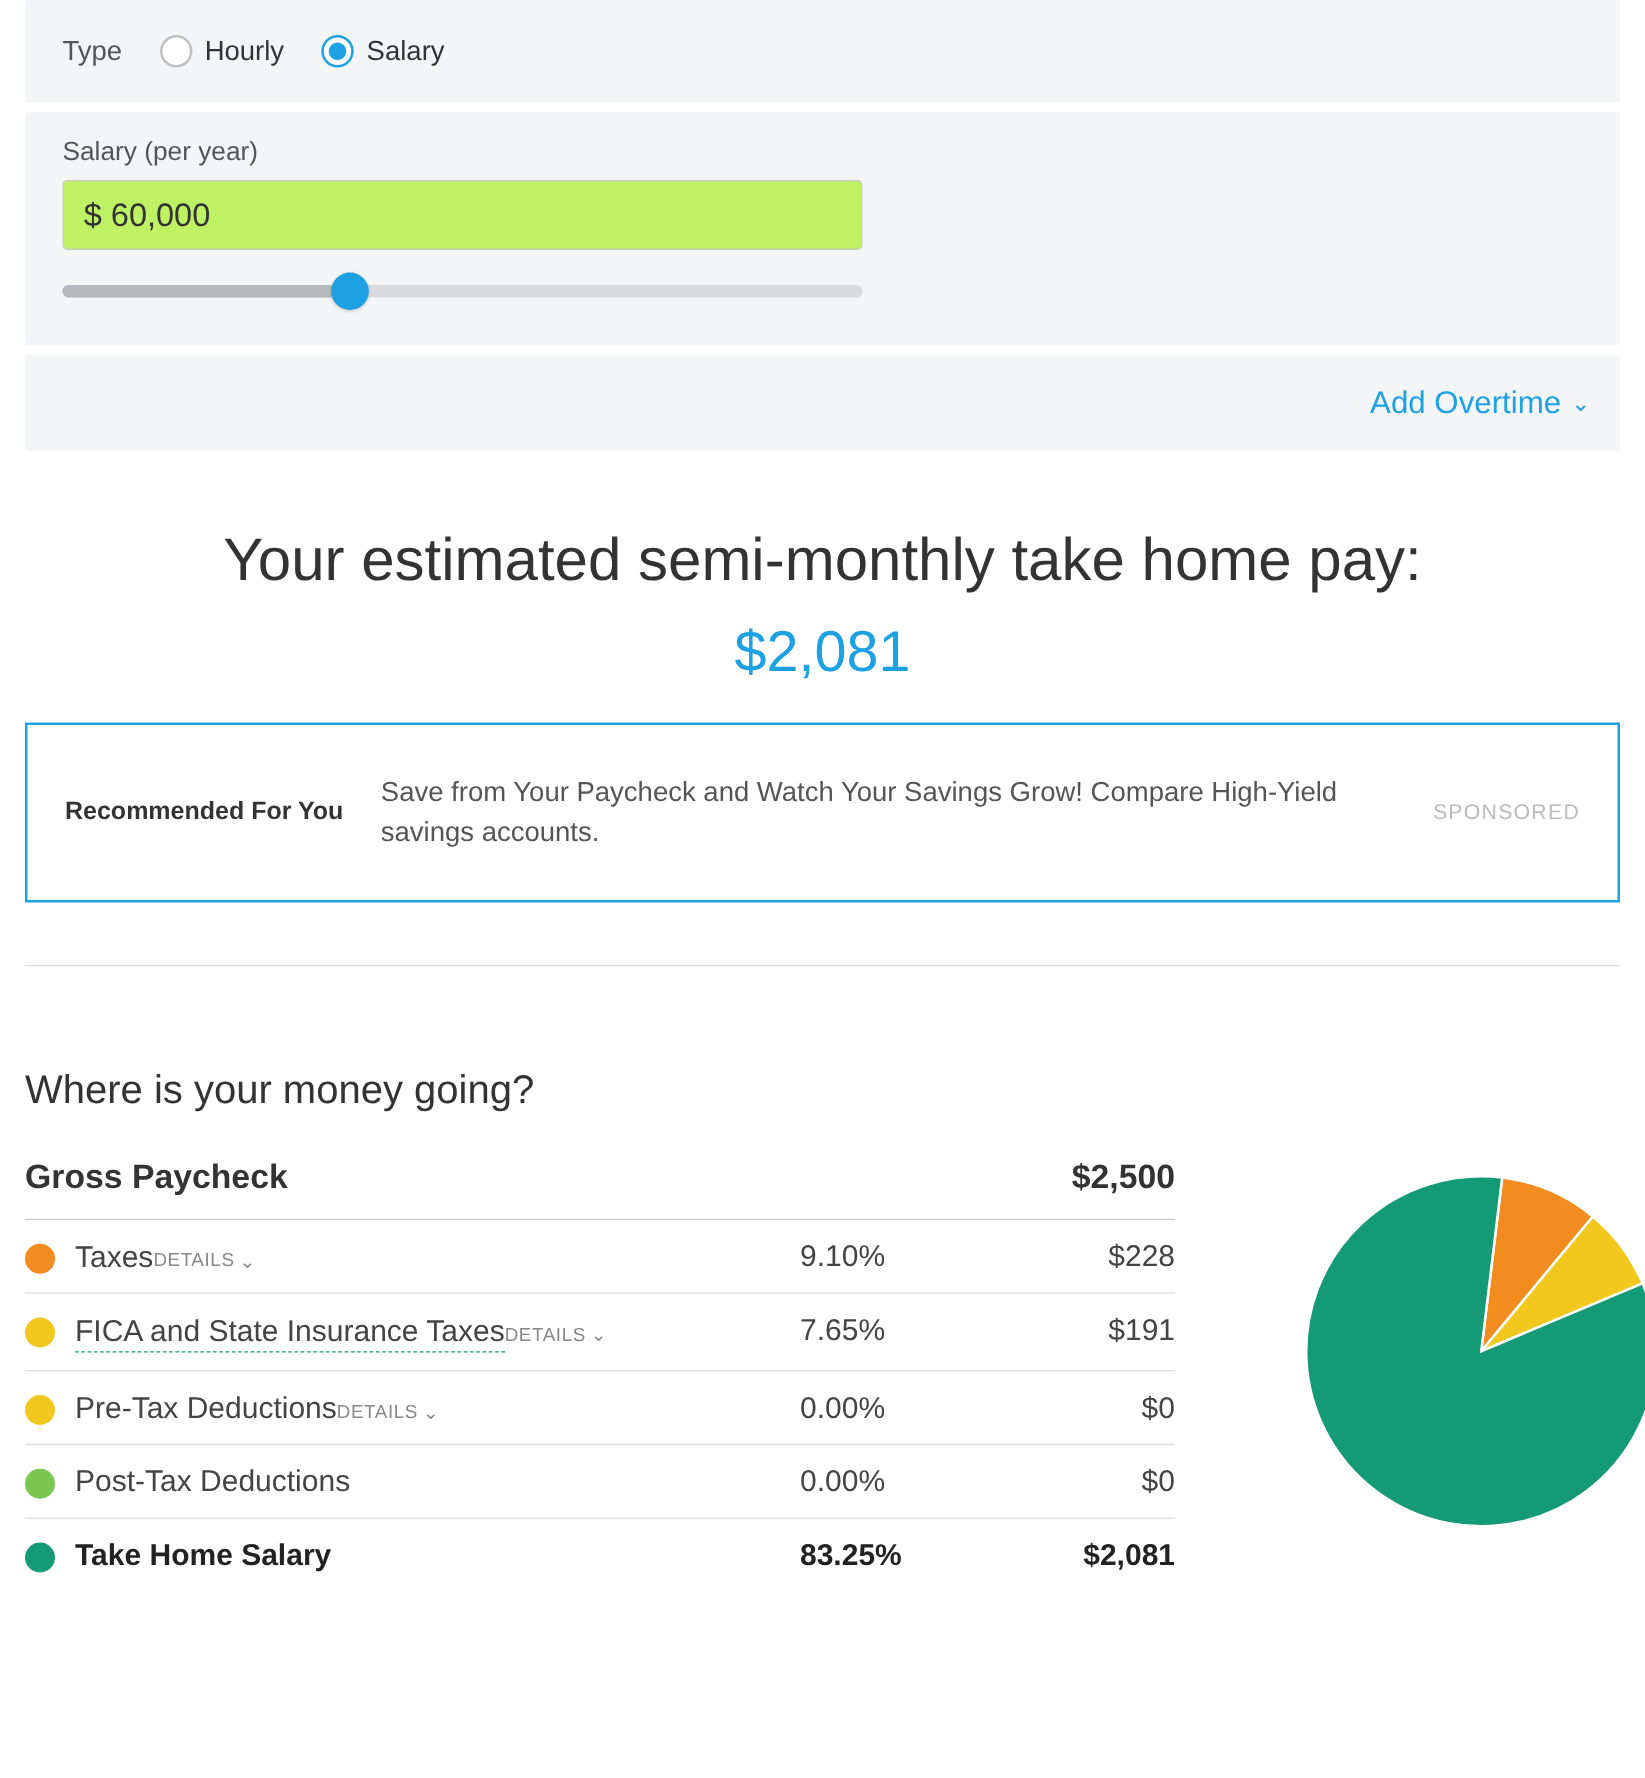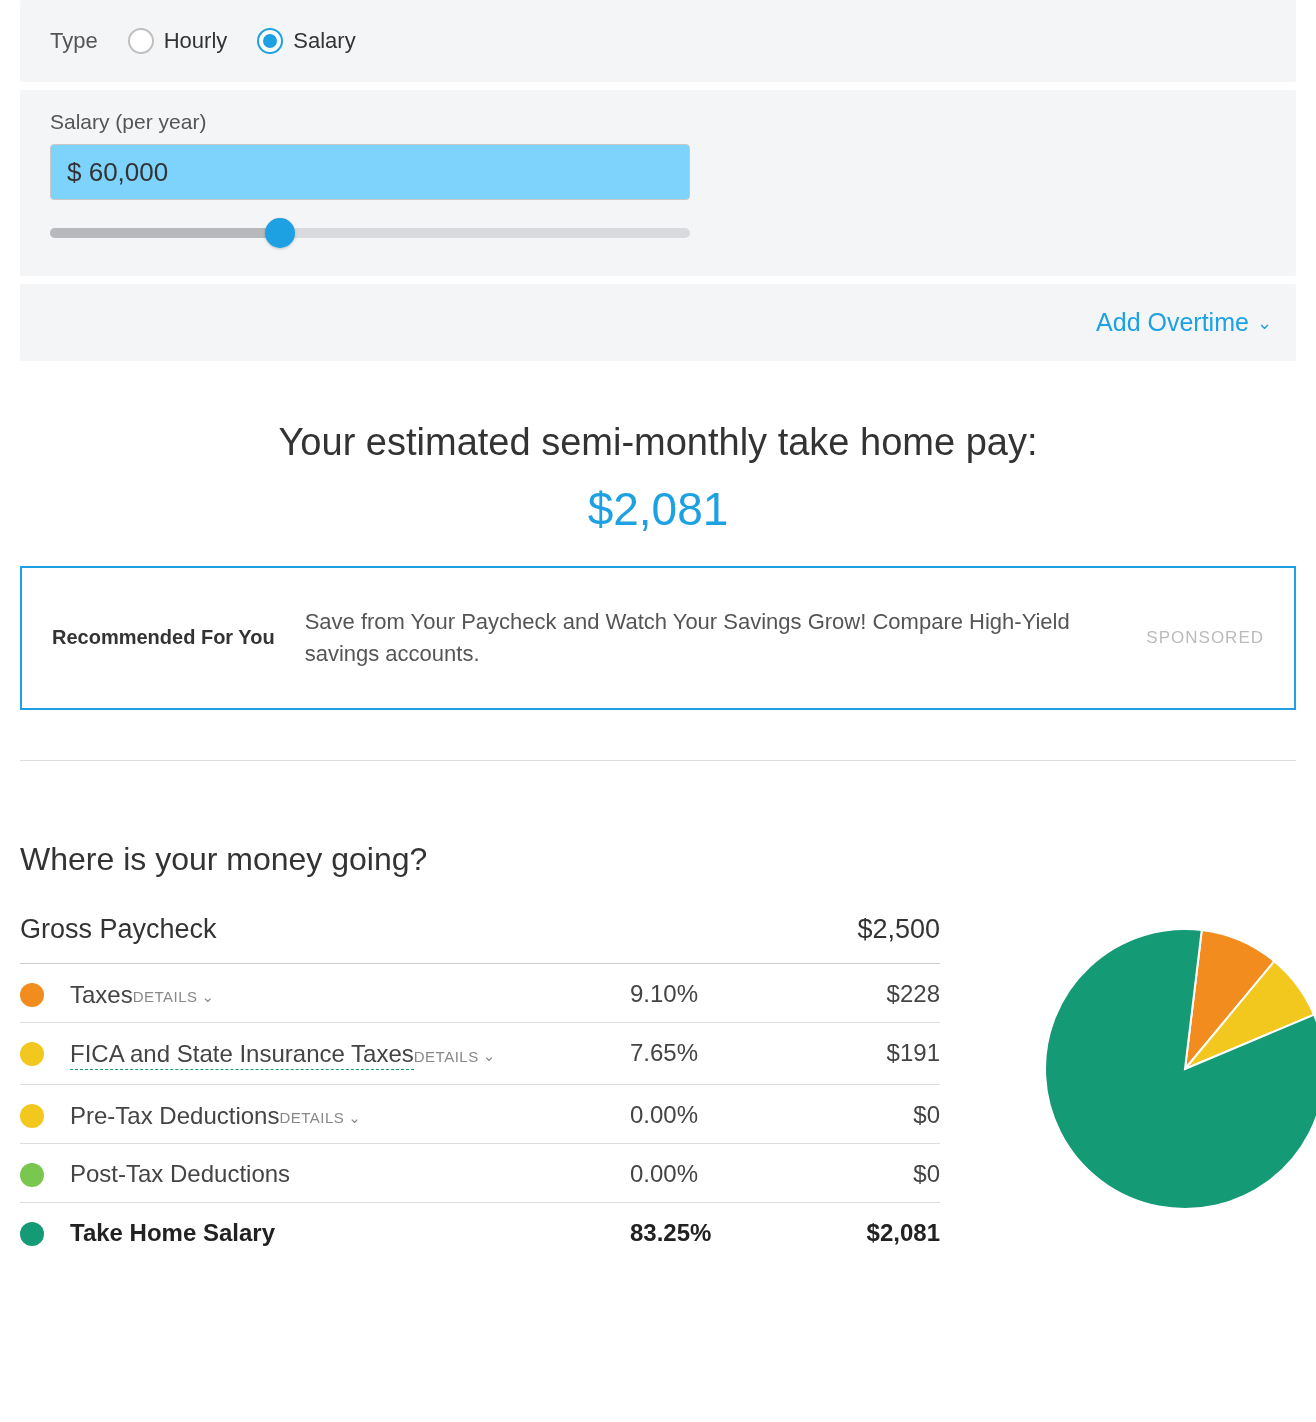--- a/index.html
+++ b/index.html
@@ -66,21 +66,21 @@
   .salary-label {
     font-size: 21px;
     color: #555;
     margin-bottom: 10px;
   }
   .salary-input {
     width: 640px;
     height: 56px;
     border: 1px solid #c8c8c8;
     border-radius: 4px;
-    background: #7dd3fc;
+    background: #bef264;
     font-size: 26px;
     padding: 0 16px;
     color: #333;
     display: flex;
     align-items: center;
     margin-bottom: 18px;
   }
   .slider-wrap {
     position: relative;
     width: 640px;
@@ -123,21 +123,21 @@
     gap: 8px;
   }
   .chev-down {
     font-size: 18px;
   }
   .result-section {
     text-align: center;
     padding: 60px 0 30px 0;
   }
   .result-title {
-    font-size: 38px;
+    font-size: 48px;
     color: #333;
     font-weight: 400;
     margin-bottom: 18px;
   }
   .result-amount {
     font-size: 46px;
     color: #1da1e2;
     font-weight: 400;
   }
   .promo-box {
@@ -182,31 +182,30 @@
     gap: 100px;
     align-items: flex-start;
   }
   .breakdown-table {
     flex: 0 0 920px;
   }
   .gross-row {
     display: flex;
     justify-content: space-between;
     font-size: 27px;
-    font-weight: 400;
+    font-weight: 700;
     padding-bottom: 18px;
     border-bottom: 1px solid #ccc;
   }
   .bd-row {
     display: grid;
     grid-template-columns: 40px 1fr 150px 150px;
     align-items: flex-start;
     padding: 16px 0 14px 0;
     border-bottom: 1px solid #ddd;
-    gap: 10px;
   }
   .bd-row.noborder {
     border-bottom: none;
   }
   .bd-dot {
     width: 24px;
     height: 24px;
     border-radius: 50%;
     margin-top: 3px;
   }

